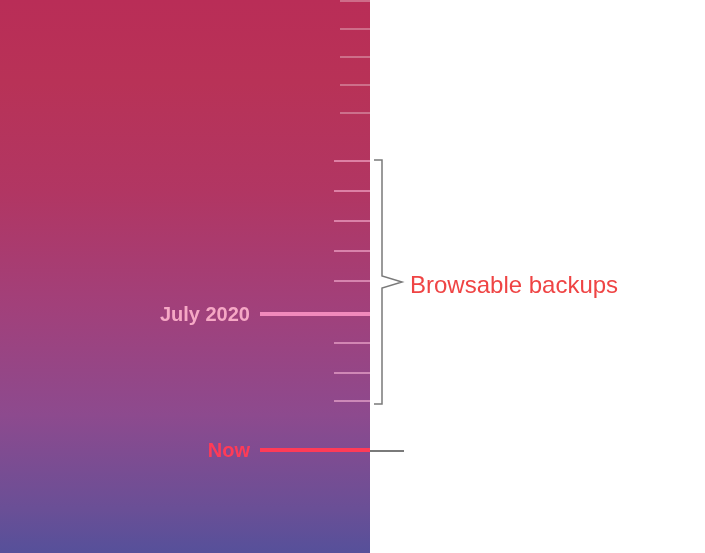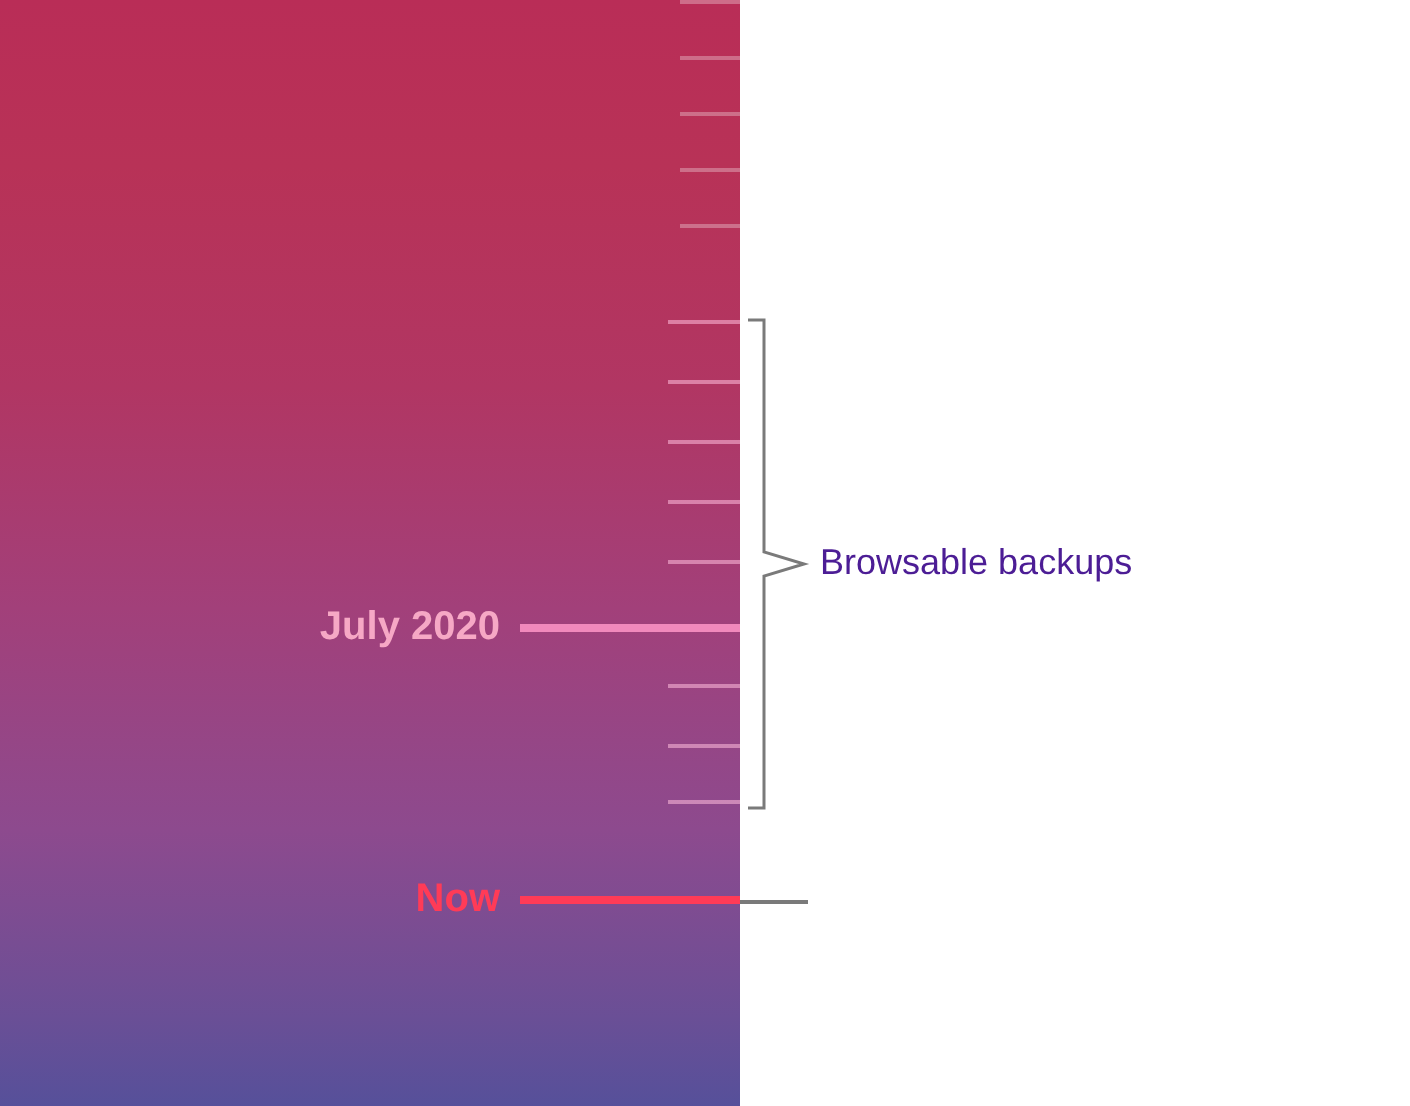--- a/index.html
+++ b/index.html
@@ -52,22 +52,22 @@
   }
   .tick-label.now {
     color: #ff3b57;
     font-weight: 700;
   }
 
   
   .callout-text {
     position: absolute;
     left: 410px;
-    font-size: 18px;
-    color: #4c1d95;
+    font-size: 24px;
+    color: #ef4444;
     line-height: 1.25;
     max-width: 280px;
   }
 
   
   .bracket {
     position: absolute;
     left: 372px;
     width: 36px;
   }

